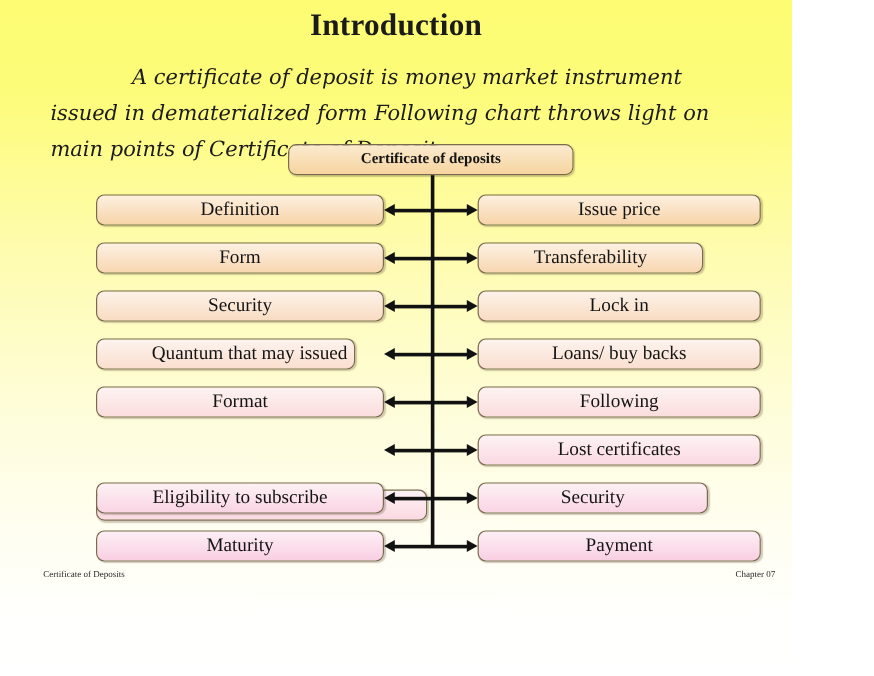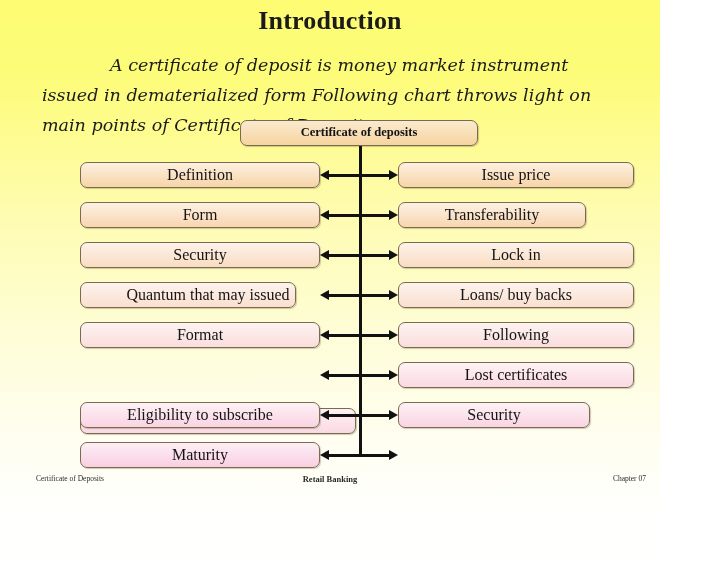--- a/index.html
+++ b/index.html
@@ -233,27 +233,29 @@
           <div class="arrow-line" style="left: 8px; right: 0px; width: 32px;"></div>
           <div class="arrow-head left" style="left: 0px;"></div>
         </div>
         <div class="arrow-row" style="left: 360px; top: 408px; width: 38px;">
           <div class="arrow-line" style="left: 0px; width: 30px;"></div>
           <div class="arrow-head right" style="left: 29px;"></div>
         </div>
         <div class="node" style="left: 80px; top: 442px; width: 240px; height: 26px; background: linear-gradient(rgb(253, 239, 245) 0%, rgb(249, 207, 226) 100%); justify-content: center;">
           <span>Maturity</span>
         </div>
+        <div class="node" style="left: 398px; top: 442px; width: 236px; height: 26px; background: linear-gradient(rgb(253, 239, 245) 0%, rgb(249, 207, 226) 100%);">
+          <span>Payment</span>
+        </div>
         <div class="arrow-row" style="left: 320px; top: 448px; width: 40px;">
           <div class="arrow-line" style="left: 8px; right: 0px; width: 32px;"></div>
           <div class="arrow-head left" style="left: 0px;"></div>
         </div>
         <div class="arrow-row" style="left: 360px; top: 448px; width: 38px;">
           <div class="arrow-line" style="left: 0px; width: 30px;"></div>
           <div class="arrow-head right" style="left: 29px;"></div>
         </div>
       </div>
 
     <div class="footer-text" id="footer-left">Certificate of Deposits</div>
-    <div class="footer-text" id="footer-center">Retail Banking</div>
     <div class="footer-text" id="footer-right">Chapter 07</div>
   </div>
 </div>
 
 </body></html>

